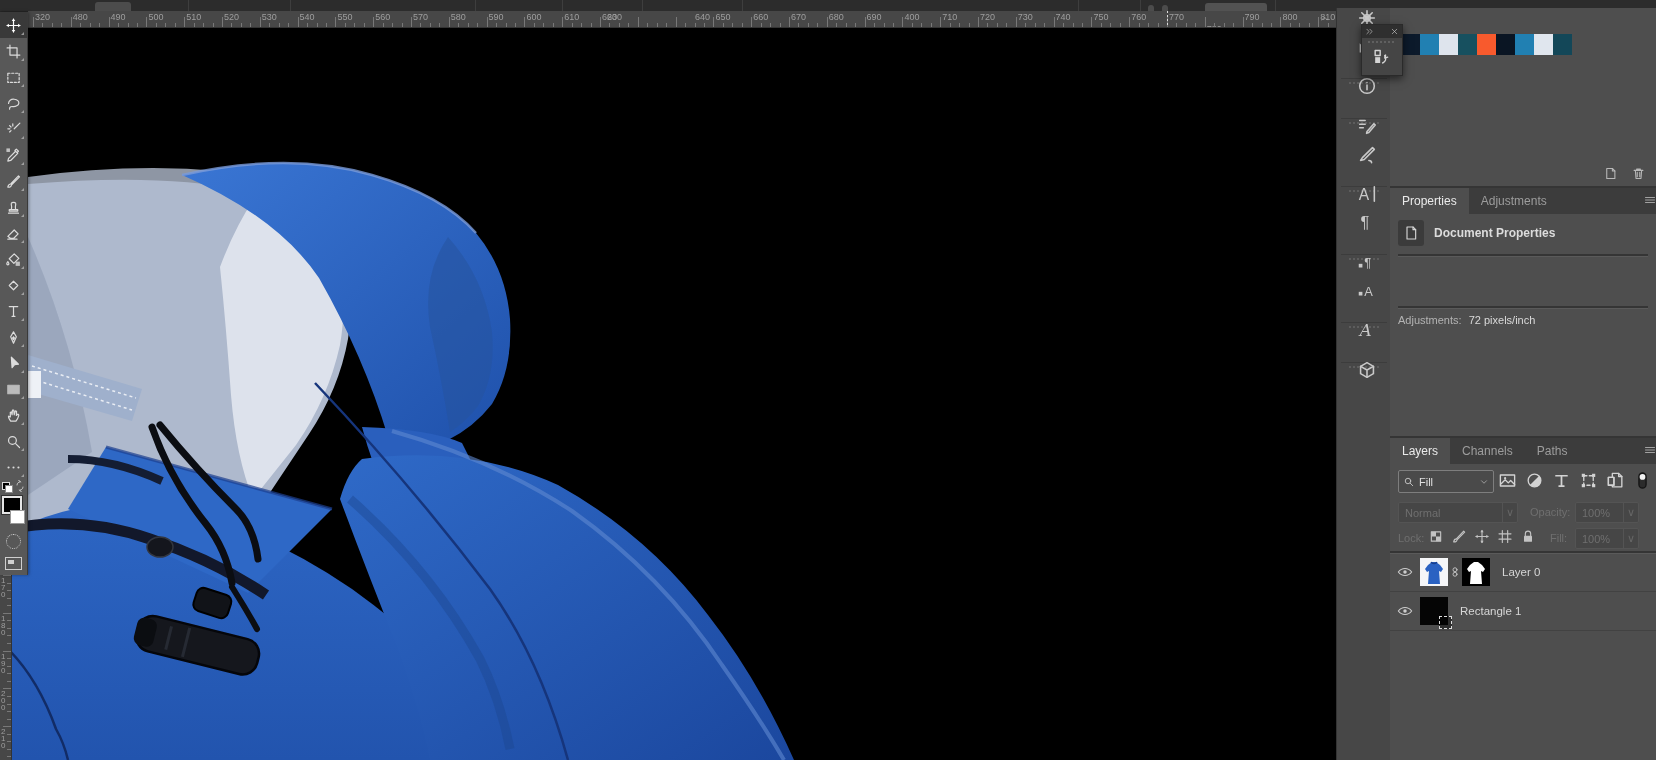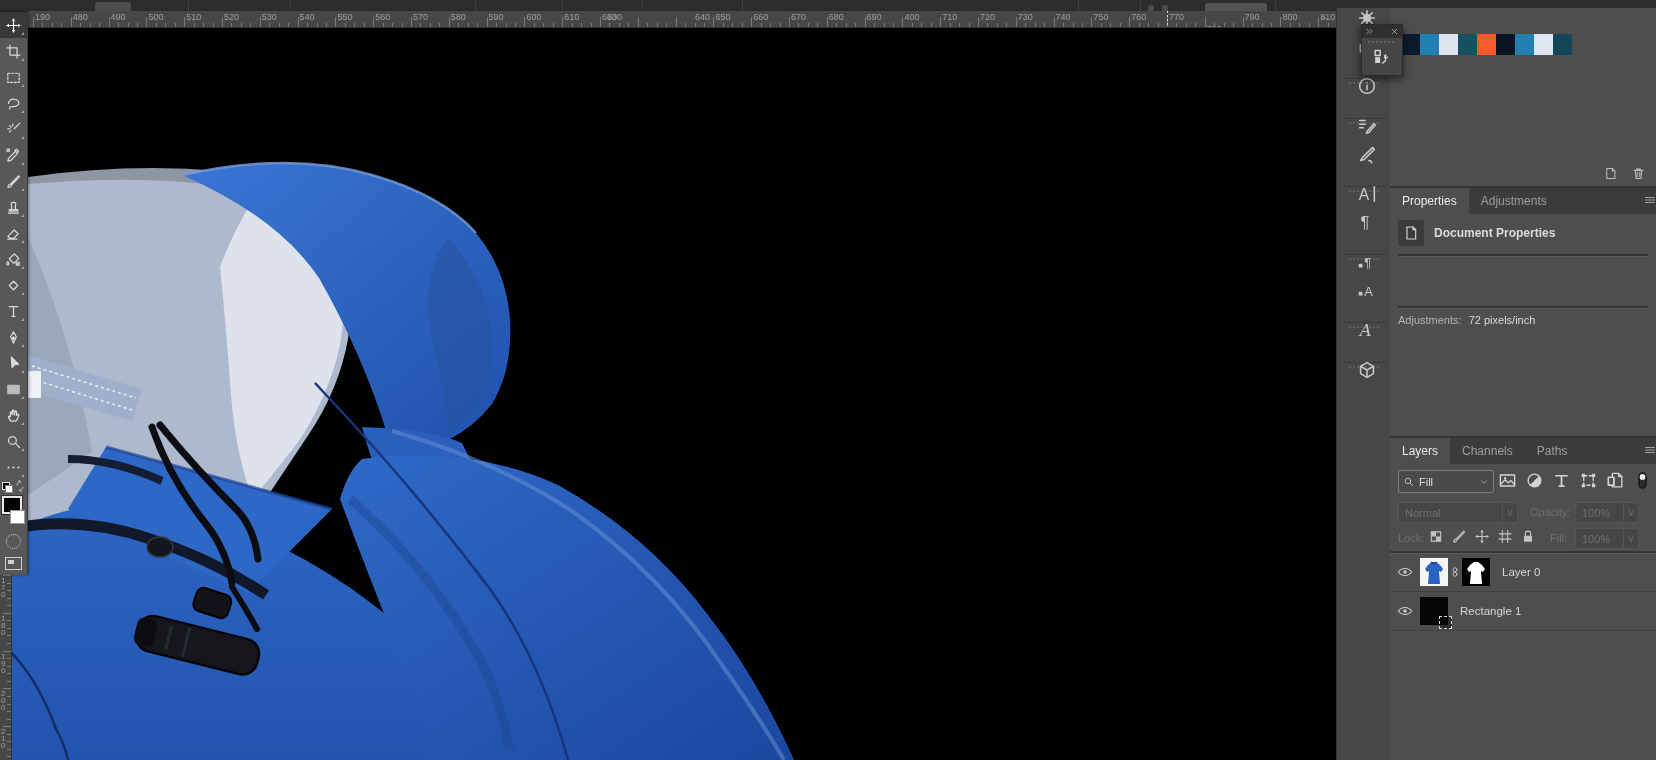--- a/index.html
+++ b/index.html
@@ -193,21 +193,21 @@
       </g>
     <g transform="rotate(14 195 618)">
       <rect x="126" y="602" width="124" height="36" rx="15" fill="#15171d" stroke="#05060a" stroke-width="2.5"></rect>
       <rect x="124" y="606" width="20" height="28" rx="7" fill="#0b0d11"></rect>
       <path d="M158 608 v24 M176 605 v30" stroke="#262a33" stroke-width="3" fill="none"></path>
     </g>
   </svg>
 </div>
 
 <div id="h-ruler" class="abs">
-    <span class="lab" style="left: 7px;">190</span>
+    <span class="lab" style="left: 7px;">320</span>
     <i class="tick" style="left: 5px; height: 10px;"></i>
     <i class="tick" style="left: 14.45px; height: 4px;"></i>
     <i class="tick" style="left: 23.9px; height: 4px;"></i>
     <i class="tick" style="left: 33.35px; height: 4px;"></i>
     <span class="lab" style="left: 44.8px;">480</span>
     <i class="tick" style="left: 42.8px; height: 10px;"></i>
     <i class="tick" style="left: 52.25px; height: 4px;"></i>
     <i class="tick" style="left: 61.7px; height: 4px;"></i>
     <i class="tick" style="left: 71.15px; height: 4px;"></i>
     <span class="lab" style="left: 82.6px;">490</span>

